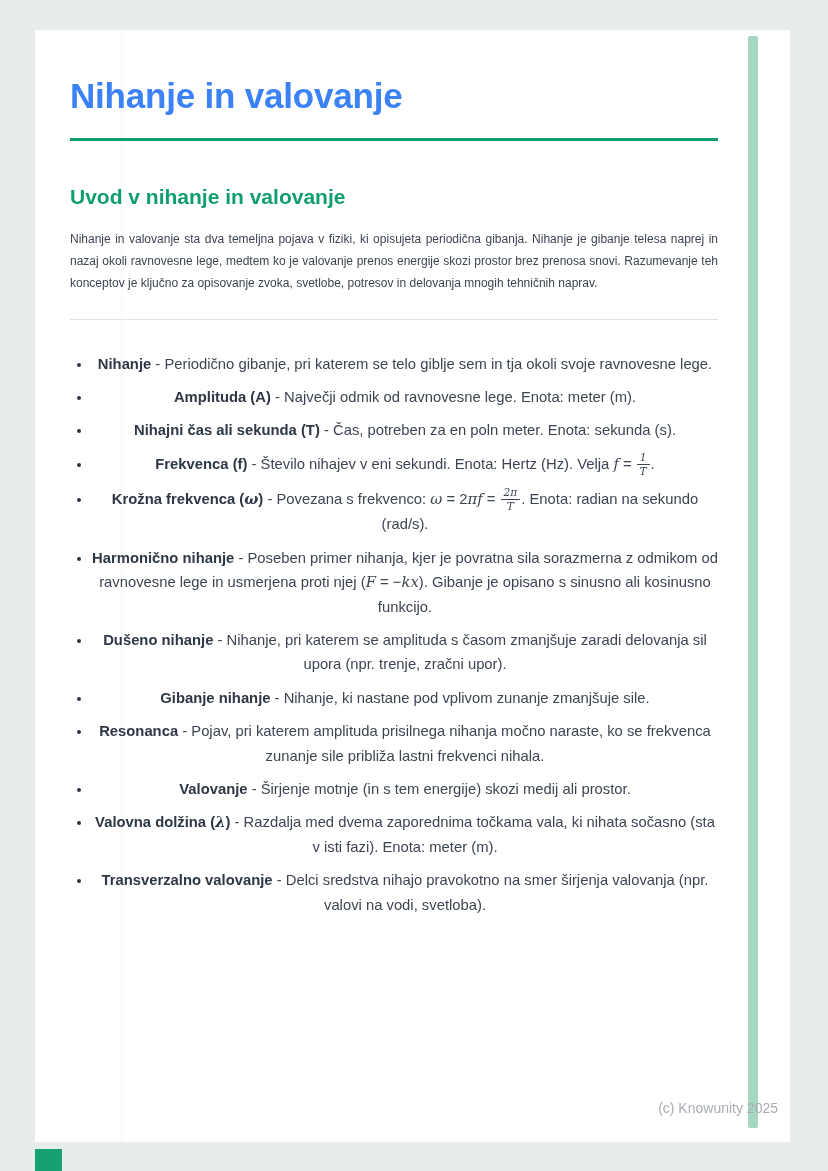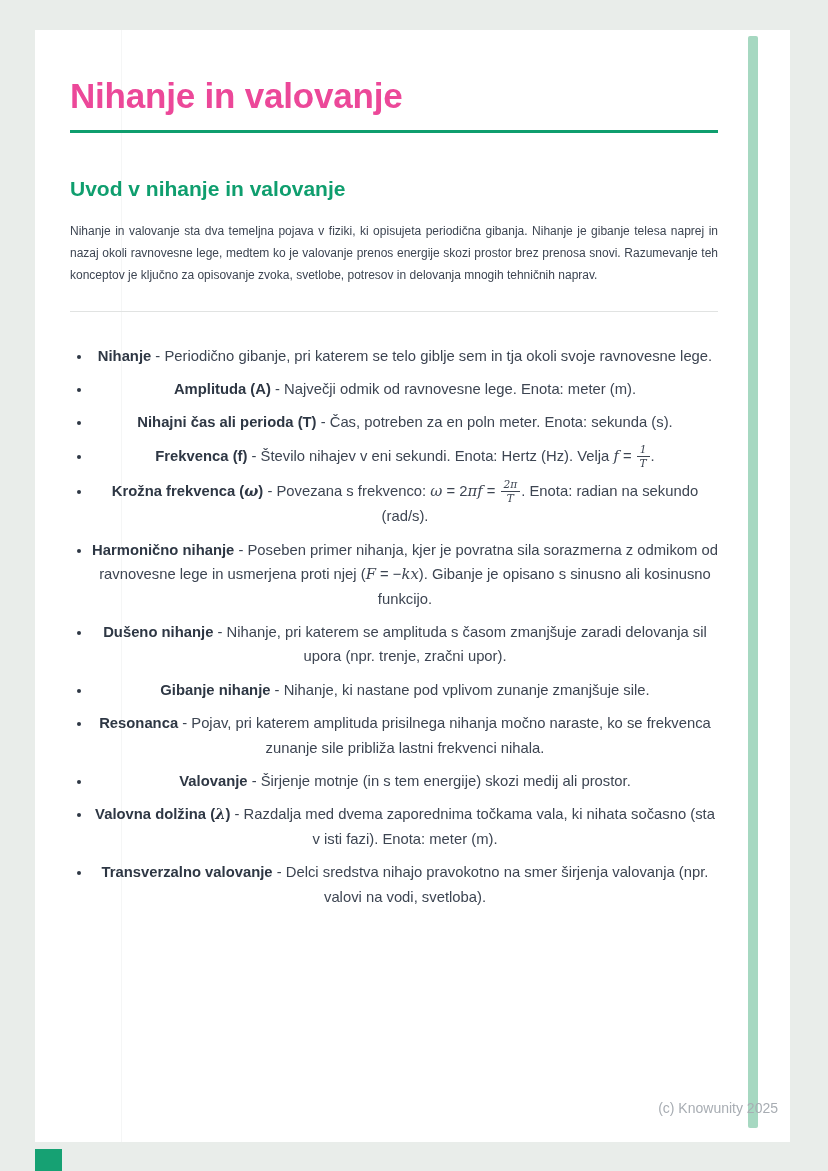--- a/index.html
+++ b/index.html
@@ -26,24 +26,24 @@
   }
   .corner-block{
     position:absolute;left:35px;top:1149px;
     width:27px;height:22px;background:#16a173;
   }
   .content{
     position:relative;
     padding:44px 72px 0 35px;
   }
   h1.doc-title{
-    margin:0 0 12px 0;
+    margin:0 0 20px 0;
     font-size:35px;line-height:1.25;
     font-weight:700;
-    color:#ec4899;
+    color:#3b82f6;
     letter-spacing:-0.2px;
   }
   .title-rule{
     height:3px;background:#0f9e6e;
     margin:0 0 42px 0;
   }
   h2.section-heading{
     margin:12px 0 18px 0;
     font-size:21px;line-height:1.3;
     font-weight:700;
@@ -102,21 +102,21 @@
     <div class="title-rule"></div>
 
     <h2 class="section-heading">Uvod v nihanje in valovanje</h2>
     <p class="intro-text">Nihanje in valovanje sta dva temeljna pojava v fiziki, ki opisujeta periodična gibanja. Nihanje je gibanje telesa naprej in nazaj okoli ravnovesne lege, medtem ko je valovanje prenos energije skozi prostor brez prenosa snovi. Razumevanje teh konceptov je ključno za opisovanje zvoka, svetlobe, potresov in delovanja mnogih tehničnih naprav.</p>
 
     <div class="section-divider"></div>
 
     <ul class="definitions">
         <li><strong>Nihanje</strong><span> - Periodično gibanje, pri katerem se telo giblje sem in tja okoli svoje ravnovesne lege.</span></li>
         <li><strong>Amplituda (A)</strong><span> - Največji odmik od ravnovesne lege. Enota: meter (m).</span></li>
-        <li><strong>Nihajni čas ali perioda (T)</strong><span> - Čas, potreben za en poln meter. Enota: sekunda (s).</span></li>
+        <li><strong>Nihajni čas ali sekunda (T)</strong><span> - Čas, potreben za en poln meter. Enota: sekunda (s).</span></li>
         <li><strong>Frekvenca (f)</strong><span> - Število nihajev v eni sekundi. Enota: Hertz (Hz). Velja </span><em class="mathvar">f</em><span> = </span><span class="frac">
             <span class="num">1</span>
             <span class="den">T</span>
           </span><span>.</span></li>
         <li><strong>Krožna frekvenca (</strong><strong><em class="mathvar">ω</em></strong><strong>)</strong><span> - Povezana s frekvenco: </span><em class="mathvar">ω</em><span> = 2</span><em class="mathvar">πf</em><span> = </span><span class="frac">
             <span class="num">2π</span>
             <span class="den">T</span>
           </span><span>. Enota: radian na sekundo (rad/s).</span></li>
         <li><strong>Harmonično nihanje</strong><span> - Poseben primer nihanja, kjer je povratna sila sorazmerna z odmikom od ravnovesne lege in usmerjena proti njej (</span><em class="mathvar">F</em><span> = −</span><em class="mathvar">kx</em><span>). Gibanje je opisano s sinusno ali kosinusno funkcijo.</span></li>
         <li><strong>Dušeno nihanje</strong><span> - Nihanje, pri katerem se amplituda s časom zmanjšuje zaradi delovanja sil upora (npr. trenje, zračni upor).</span></li>

